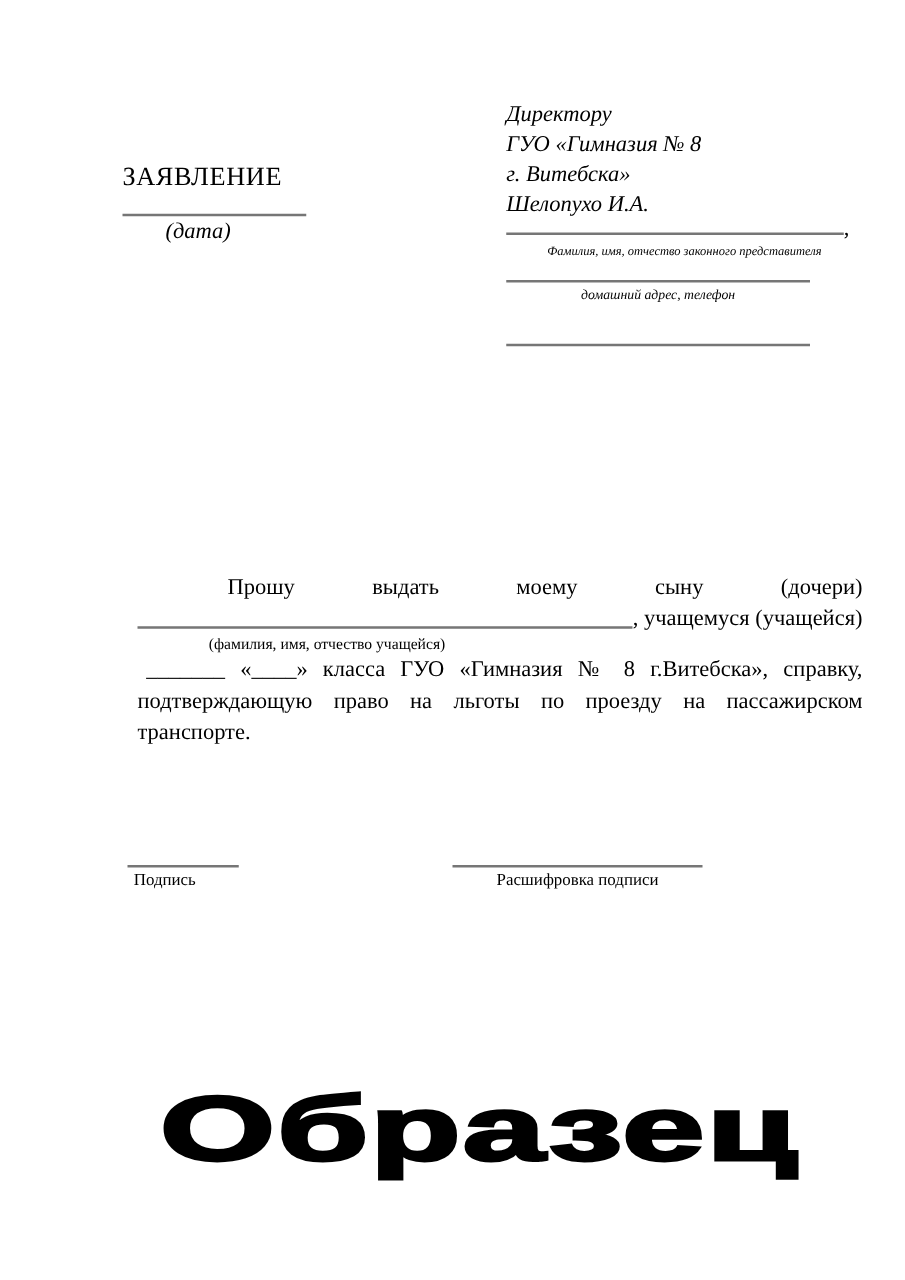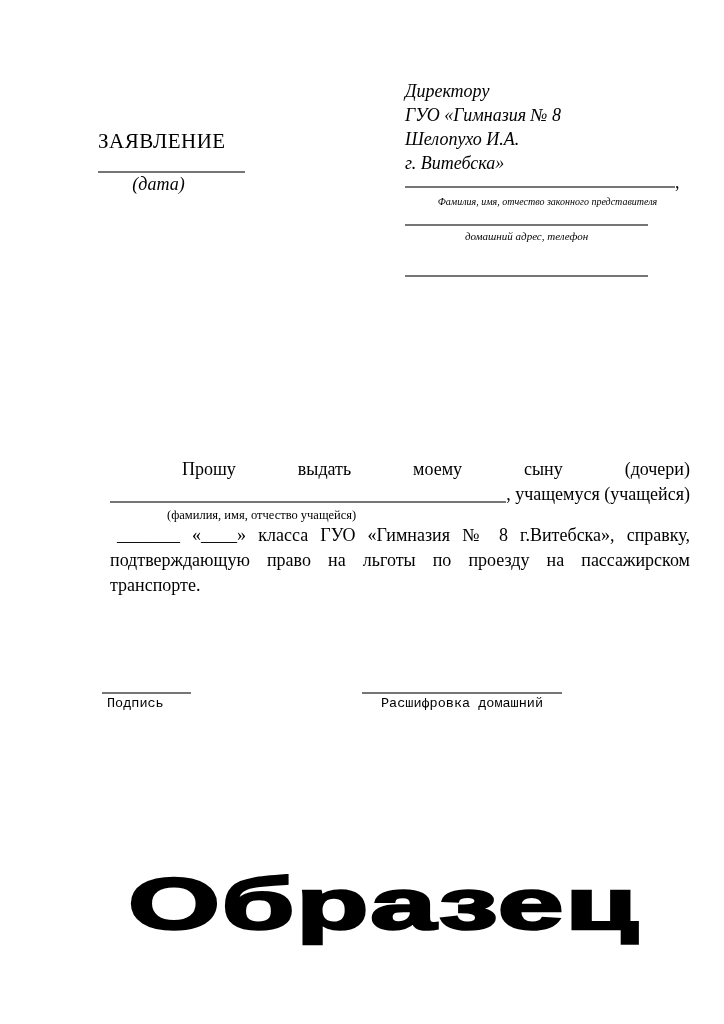--- a/index.html
+++ b/index.html
@@ -37,21 +37,21 @@
   .body-block { position:absolute; left:110px; top:457px; width:580px; font-size:18px; line-height:25px; }
   .jline { text-align:justify; text-align-last:justify; }
   .indent1 { padding-left:72px; }
   .indent3 { padding-left:7px; }
   .fill-row { display:flex; align-items:flex-end; }
   .fill-row .blank-line { flex:1; margin-bottom:4px; }
   .fill-suffix { white-space:pre; }
   .child-caption { font-size:12.5px; line-height:16px; padding-left:57px; white-space:nowrap; }
 
   
-  .signature-block { position:absolute; left:102px; top:682px; width:470px; height:42px;font-family:Liberation Mono, monospace; }
+  .signature-block { position:absolute; left:102px; top:682px; width:470px; height:42px; }
   .sig-left { position:absolute; left:0; top:0; width:89px; }
   .sig-right { position:absolute; left:260px; top:0; width:200px; }
   .sig-line { height:12px; }
   .sig-label { font-size:13.5px; line-height:16px; margin-top:2px; }
   .sig-left .sig-label { padding-left:5px; }
   .sig-right .sig-label { text-align:center; }
 
   
   .sample {
     position:absolute; left:128px; top:864px;
@@ -69,22 +69,22 @@
 
   <div class="title-block">
     <div class="title">ЗАЯВЛЕНИЕ</div>
     <div class="blank-line title-underline"></div>
     <div class="date-caption italic">(дата)</div>
   </div>
 
   <div class="addressee-block">
     <div class="addr-line">Директору</div>
     <div class="addr-line">ГУО «Гимназия № 8</div>
+    <div class="addr-line">г. Витебска»</div>
     <div class="addr-line">Шелопухо И.А.</div>
-    <div class="addr-line">г. Витебска»</div>
     <div class="addr-underline1">
       <span class="blank-line"></span>
         <span class="addr-comma">,</span>
     </div>
     <div class="rep-caption italic">Фамилия, имя, отчество законного представителя</div>
     <div class="blank-line addr-underline2"></div>
     <div class="addr-caption2 italic">домашний адрес, телефон</div>
     <div class="blank-line addr-underline3"></div>
   </div>
 
@@ -100,19 +100,19 @@
     <div>транспорте.</div>
   </div>
 
   <div class="signature-block">
     <div class="sig-left">
       <div class="blank-line sig-line"></div>
       <div class="sig-label">Подпись</div>
     </div>
     <div class="sig-right">
       <div class="blank-line sig-line"></div>
-      <div class="sig-label">Расшифровка домашний</div>
+      <div class="sig-label">Расшифровка подписи</div>
     </div>
   </div>
 
   <div class="sample">Образец</div>
 
 </div>
 
 </body></html>

